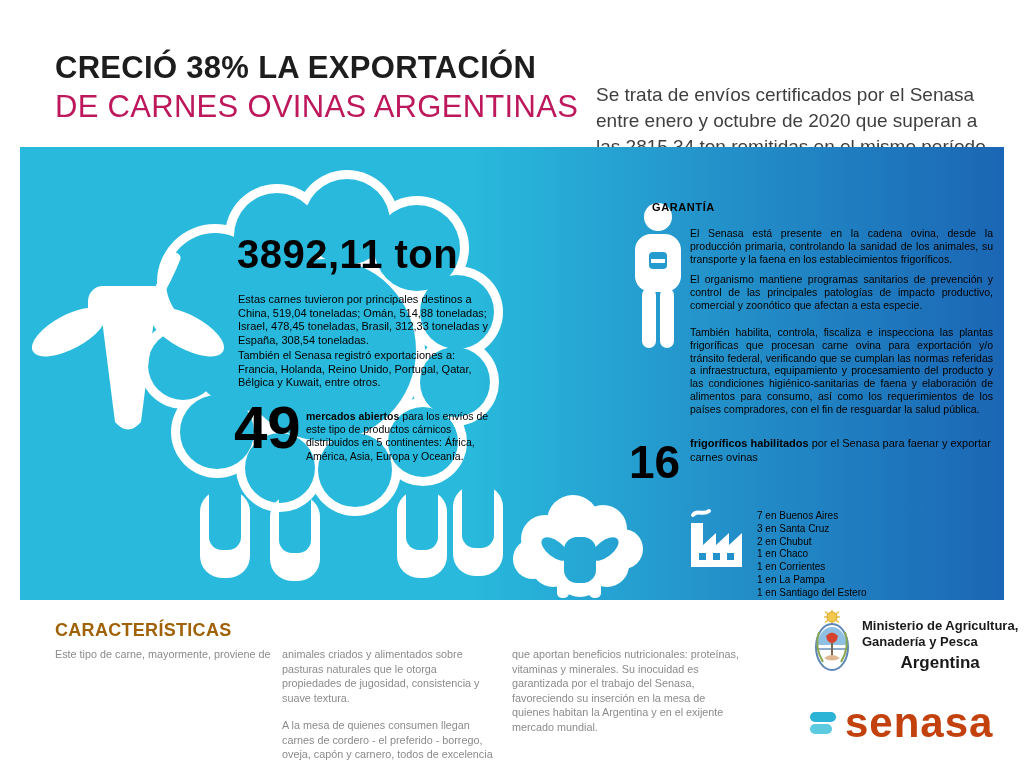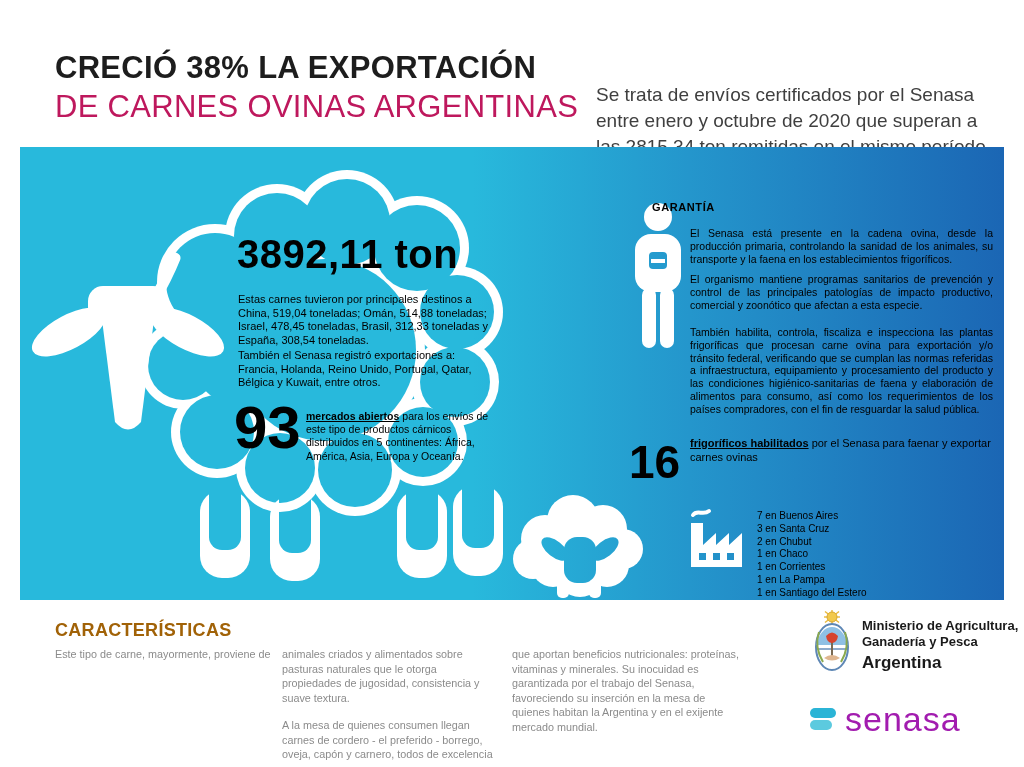--- a/index.html
+++ b/index.html
@@ -22,39 +22,39 @@
   .markets-txt{left:306px;top:410px;width:192px;font-size:10.5px;line-height:1.26;}
   
   .gar-title{left:652px;top:201px;font-size:11px;font-weight:800;letter-spacing:0.6px;}
   .gar-p{width:303px;font-size:10.5px;line-height:1.22;text-align:justify;}
   .gp1{left:690px;top:227px;}
   .gp2{left:690px;top:273px;}
   .gp3{left:690px;top:326px;}
   .frig-num{left:629px;top:419px;font-size:46px;font-weight:800;line-height:1;margin-top:20px;}
   .frig-txt{left:690px;top:437px;width:302px;font-size:11px;line-height:1.26;}
   .locations{left:757px;top:510px;font-size:10px;line-height:1.28;}
-  b.inb{font-weight:800;text-decoration:underline;}
+  b.inb{font-weight:800;}
   
   .car-title{left:55px;top:620px;font-size:18px;font-weight:800;color:#a16207;letter-spacing:0.3px;}
   .fcol{top:647px;font-size:10.8px;line-height:1.35;color:#8b8b8b;}
   .fc1{left:55px;width:216px;}
   .fc2{left:282px;width:212px;}
   .fc3{left:512px;width:228px;}
   .fcol p{margin:0 0 13px 0;}
   .fcol p.tight{margin:0;}
   
   .min-text{left:862px;top:618px;color:#1a1a1a;}
   .min-text .m1{font-size:13px;font-weight:700;line-height:1.22;}
-  .min-text .m3{font-size:17px;font-weight:800;margin-top:3px;}
+  .min-text .m3{font-size:17px;font-weight:800;margin-top:3px;text-align:center;}
   
   .senasa{left:810px;top:702px;display:flex;align-items:center;}
   .senasa-ico{width:26px;margin-right:9px;}
   .senasa-ico .b1{width:26px;height:10px;border-radius:5px;background:#2bb4d6;}
   .senasa-ico .b2{width:22px;height:10px;border-radius:5px;background:#5ccadf;margin-top:2px;}
-  .senasa-word{font-size:34px;font-weight:400;color:#a21caf;letter-spacing:1px;line-height:1;}
+  .senasa-word{font-size:42px;font-weight:700;color:#c2410c;letter-spacing:1px;line-height:1;}
 </style>
 </head>
 <body>
 
 <div class="abs title">
   <div class="l1">CRECIÓ 38% LA EXPORTACIÓN</div>
   <div class="l2">DE CARNES OVINAS ARGENTINAS</div>
 </div>
 <div class="abs intro">Se trata de envíos certificados por el Senasa entre enero y octubre de 2020 que superan a las 2815,34 ton remitidas en el mismo período de 2019.</div>
 
@@ -170,21 +170,21 @@
       <rect x="42" y="46" width="7" height="7" fill="#000"></rect>
     </mask>
   </defs>
   <path d="M8,8 C12,2 18,9 24,4" stroke="#fff" stroke-width="4" fill="none" stroke-linecap="round"></path>
   <path d="M6,60 L6,16 L18,16 L18,38 L31,26 L31,38 L44,26 L44,38 L57,26 L57,60 Z" fill="#fff" mask="url(#winMask)"></path>
 </svg>
 
 <div class="abs tonnage">3892,11 ton</div>
 <div class="abs dest">Estas carnes tuvieron por principales destinos a China, 519,04 toneladas; Omán, 514,88 toneladas; Israel, 478,45 toneladas, Brasil, 312,33 toneladas y España, 308,54 toneladas.</div>
 <div class="abs other">También el Senasa registró exportaciones a: Francia, Holanda, Reino Unido, Portugal, Qatar, Bélgica y Kuwait, entre otros.</div>
-<div class="abs markets-num">93</div>
+<div class="abs markets-num">49</div>
 <div class="abs markets-txt"><b class="inb">mercados abiertos</b><span> para los envíos de este tipo de productos cárnicos distribuidos en 5 continentes: África, América, Asia, Europa y Oceanía.</span></div>
 
 <div class="abs gar-title">GARANTÍA</div>
 <div class="abs gar-p gp1">El Senasa está presente en la cadena ovina, desde la producción primaria, controlando la sanidad de los animales, su transporte y la faena en los establecimientos frigoríficos.</div>
 <div class="abs gar-p gp2">El organismo mantiene programas sanitarios de prevención y control de las principales patologías de impacto productivo, comercial y zoonótico que afectan a esta especie.</div>
 <div class="abs gar-p gp3">También habilita, controla, fiscaliza e inspecciona las plantas frigoríficas que procesan carne ovina para exportación y/o tránsito federal, verificando que se cumplan las normas referidas a infraestructura, equipamiento y procesamiento del producto y las condiciones higiénico-sanitarias de faena y elaboración de alimentos para consumo, así como los requerimientos de los países compradores, con el fin de resguardar la salud pública.</div>
 
 <div class="abs frig-num">16</div>
 <div class="abs frig-txt"><b class="inb">frigoríficos habilitados</b><span> por el Senasa para faenar y exportar carnes ovinas</span></div>
 

